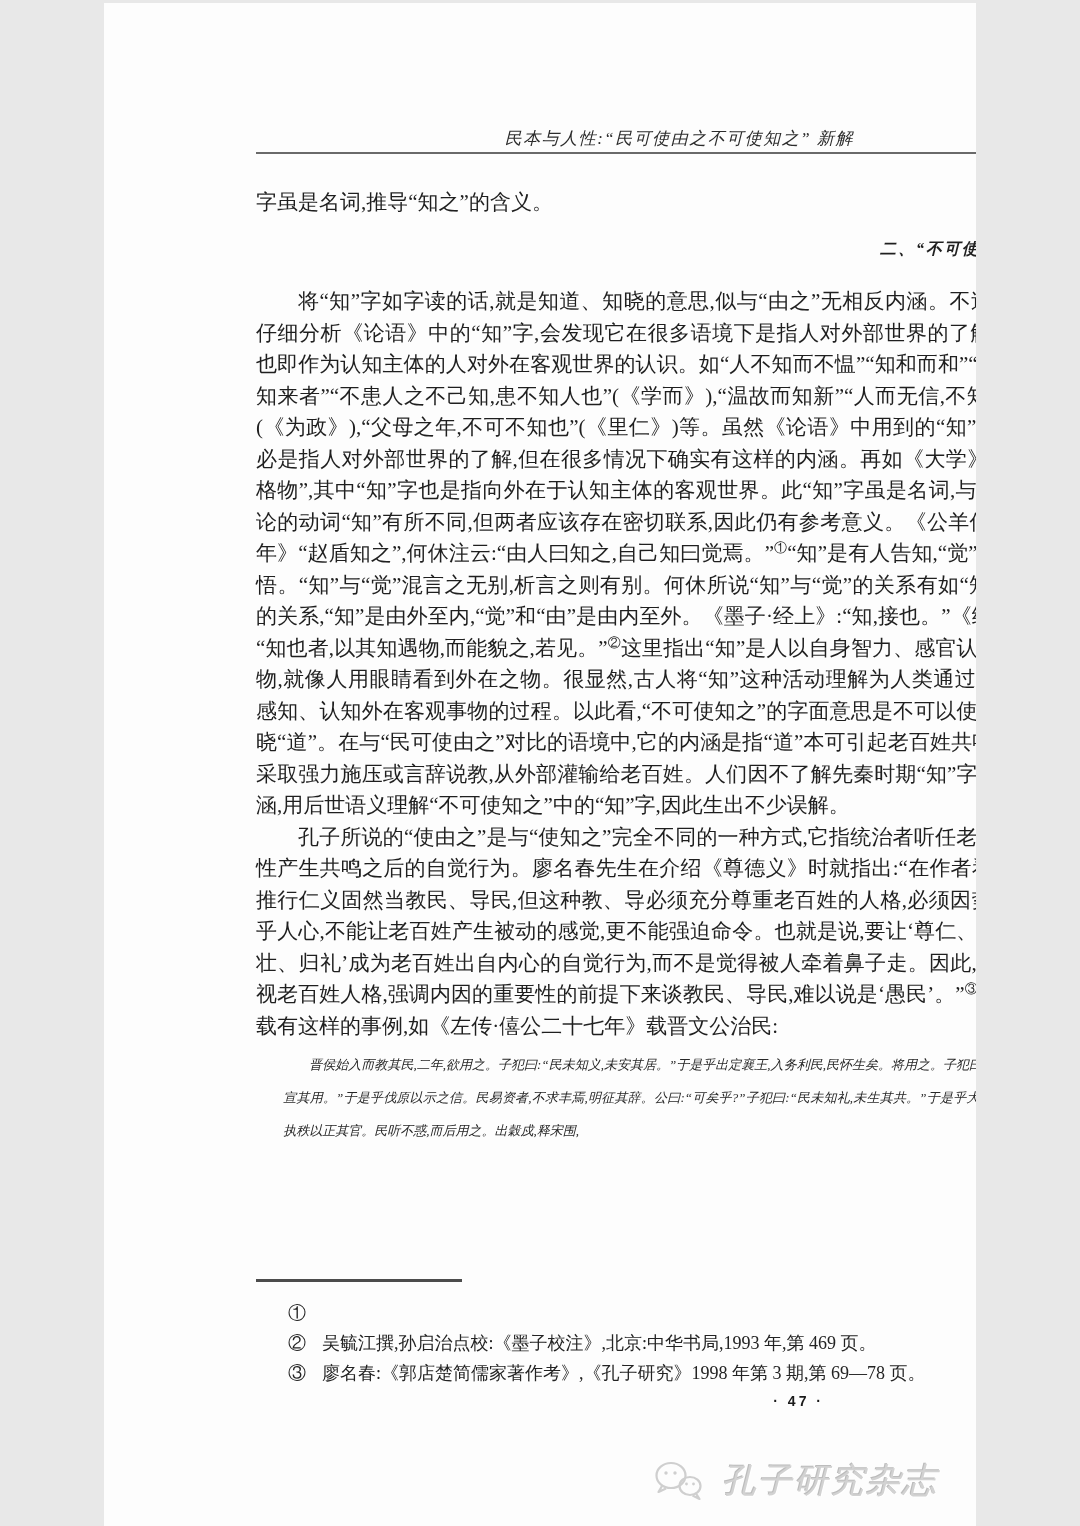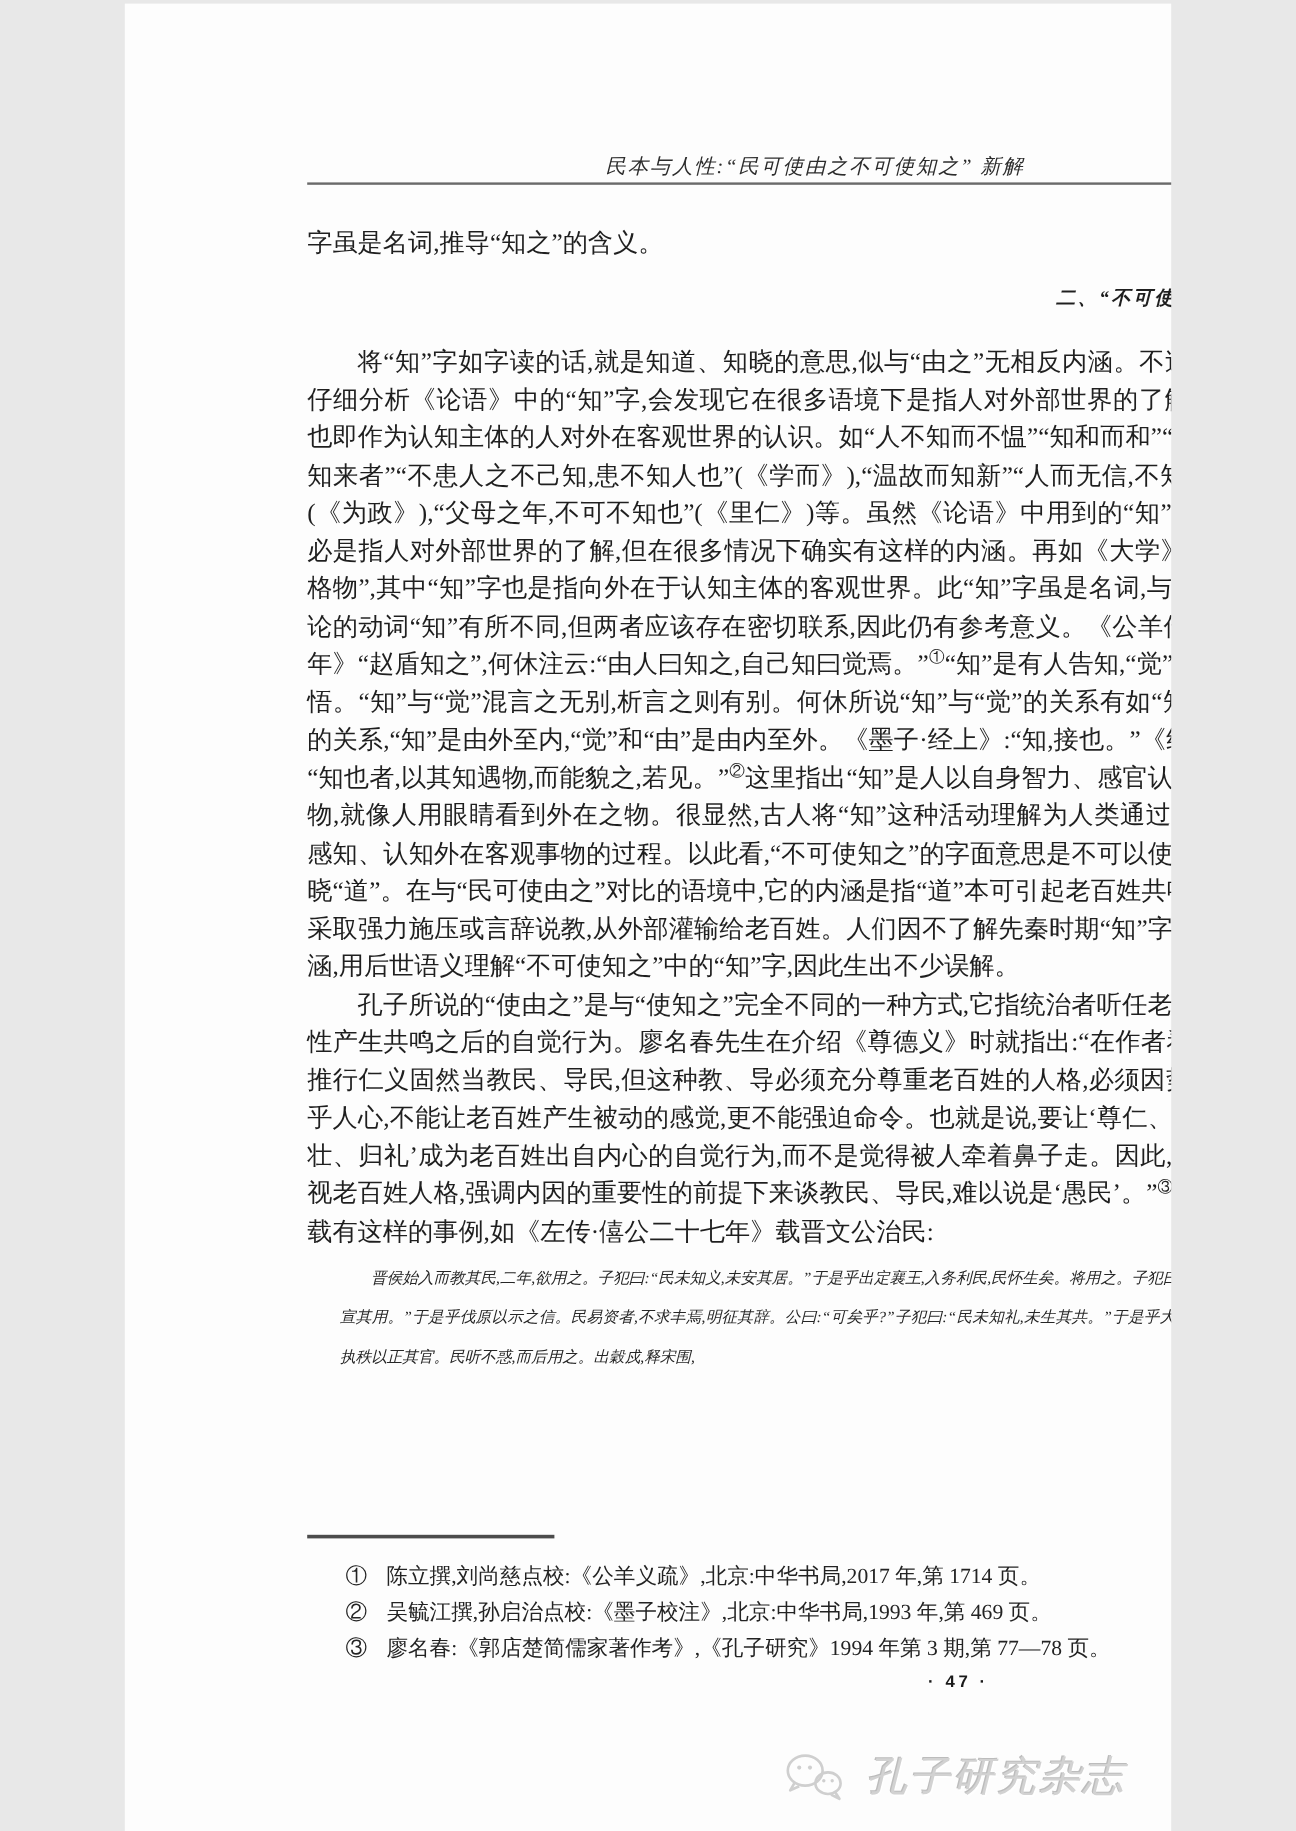--- a/index.html
+++ b/index.html
@@ -95,29 +95,28 @@
         <p class="para"><span>孔子所说的“使由之”是与“使知之”完全不同的一种方式,它指统治者听任老百姓在人性产生共鸣之后的自觉行为。廖名春先生在介绍《尊德义》时就指出:“在作者看来,君子推行仁义固然当教民、导民,但这种教、导必须充分尊重老百姓的人格,必须因势利导,顺乎人心,不能让老百姓产生被动的感觉,更不能强迫命令。也就是说,要让‘尊仁、亲忠、敬壮、归礼’成为老百姓出自内心的自觉行为,而不是觉得被人牵着鼻子走。因此,这是在重视老百姓人格,强调内因的重要性的前提下来谈教民、导民,难以说是‘愚民’。”</span><span class="sup">③</span><span>古籍中记载有这样的事例,如《左传·僖公二十七年》载晋文公治民:</span></p>
       </div>
     <p class="block-quote">晋侯始入而教其民,二年,欲用之。子犯曰:“民未知义,未安其居。”于是乎出定襄王,入务利民,民怀生矣。将用之。子犯曰:“民未知信,未宣其用。”于是乎伐原以示之信。民易资者,不求丰焉,明征其辞。公曰:“可矣乎?”子犯曰:“民未知礼,未生其共。”于是乎大蒐以示之礼,作执秩以正其官。民听不惑,而后用之。出穀戍,释宋围,</p>
   </div>
 
   <div class="footnotes">
     <div class="footnote-rule"></div>
     <div>
         <div class="footnote">
     <span class="marker">①</span>
-    <span class="fn-text">陈立撰,刘尚慈点校:《公羊义疏》,北京:中华书局,2017 年,第 1714 页。</span>
   </div>
         <div class="footnote">
     <span class="marker">②</span>
     <span class="fn-text">吴毓江撰,孙启治点校:《墨子校注》,北京:中华书局,1993 年,第 469 页。</span>
   </div>
         <div class="footnote">
     <span class="marker">③</span>
-    <span class="fn-text">廖名春:《郭店楚简儒家著作考》,《孔子研究》1994 年第 3 期,第 77—78 页。</span>
+    <span class="fn-text">廖名春:《郭店楚简儒家著作考》,《孔子研究》1998 年第 3 期,第 69—78 页。</span>
   </div>
       </div>
   </div>
 
   <div class="page-number">· 47 ·</div>
 
   <div class="watermark">
     <span>
       <svg class="wm-icon" width="52" height="42" viewBox="0 0 52 42" fill="none" xmlns="http://www.w3.org/2000/svg">
         <ellipse cx="18" cy="15.5" rx="14.5" ry="12.5" stroke="#cfcfcf" stroke-width="2.2"></ellipse>

